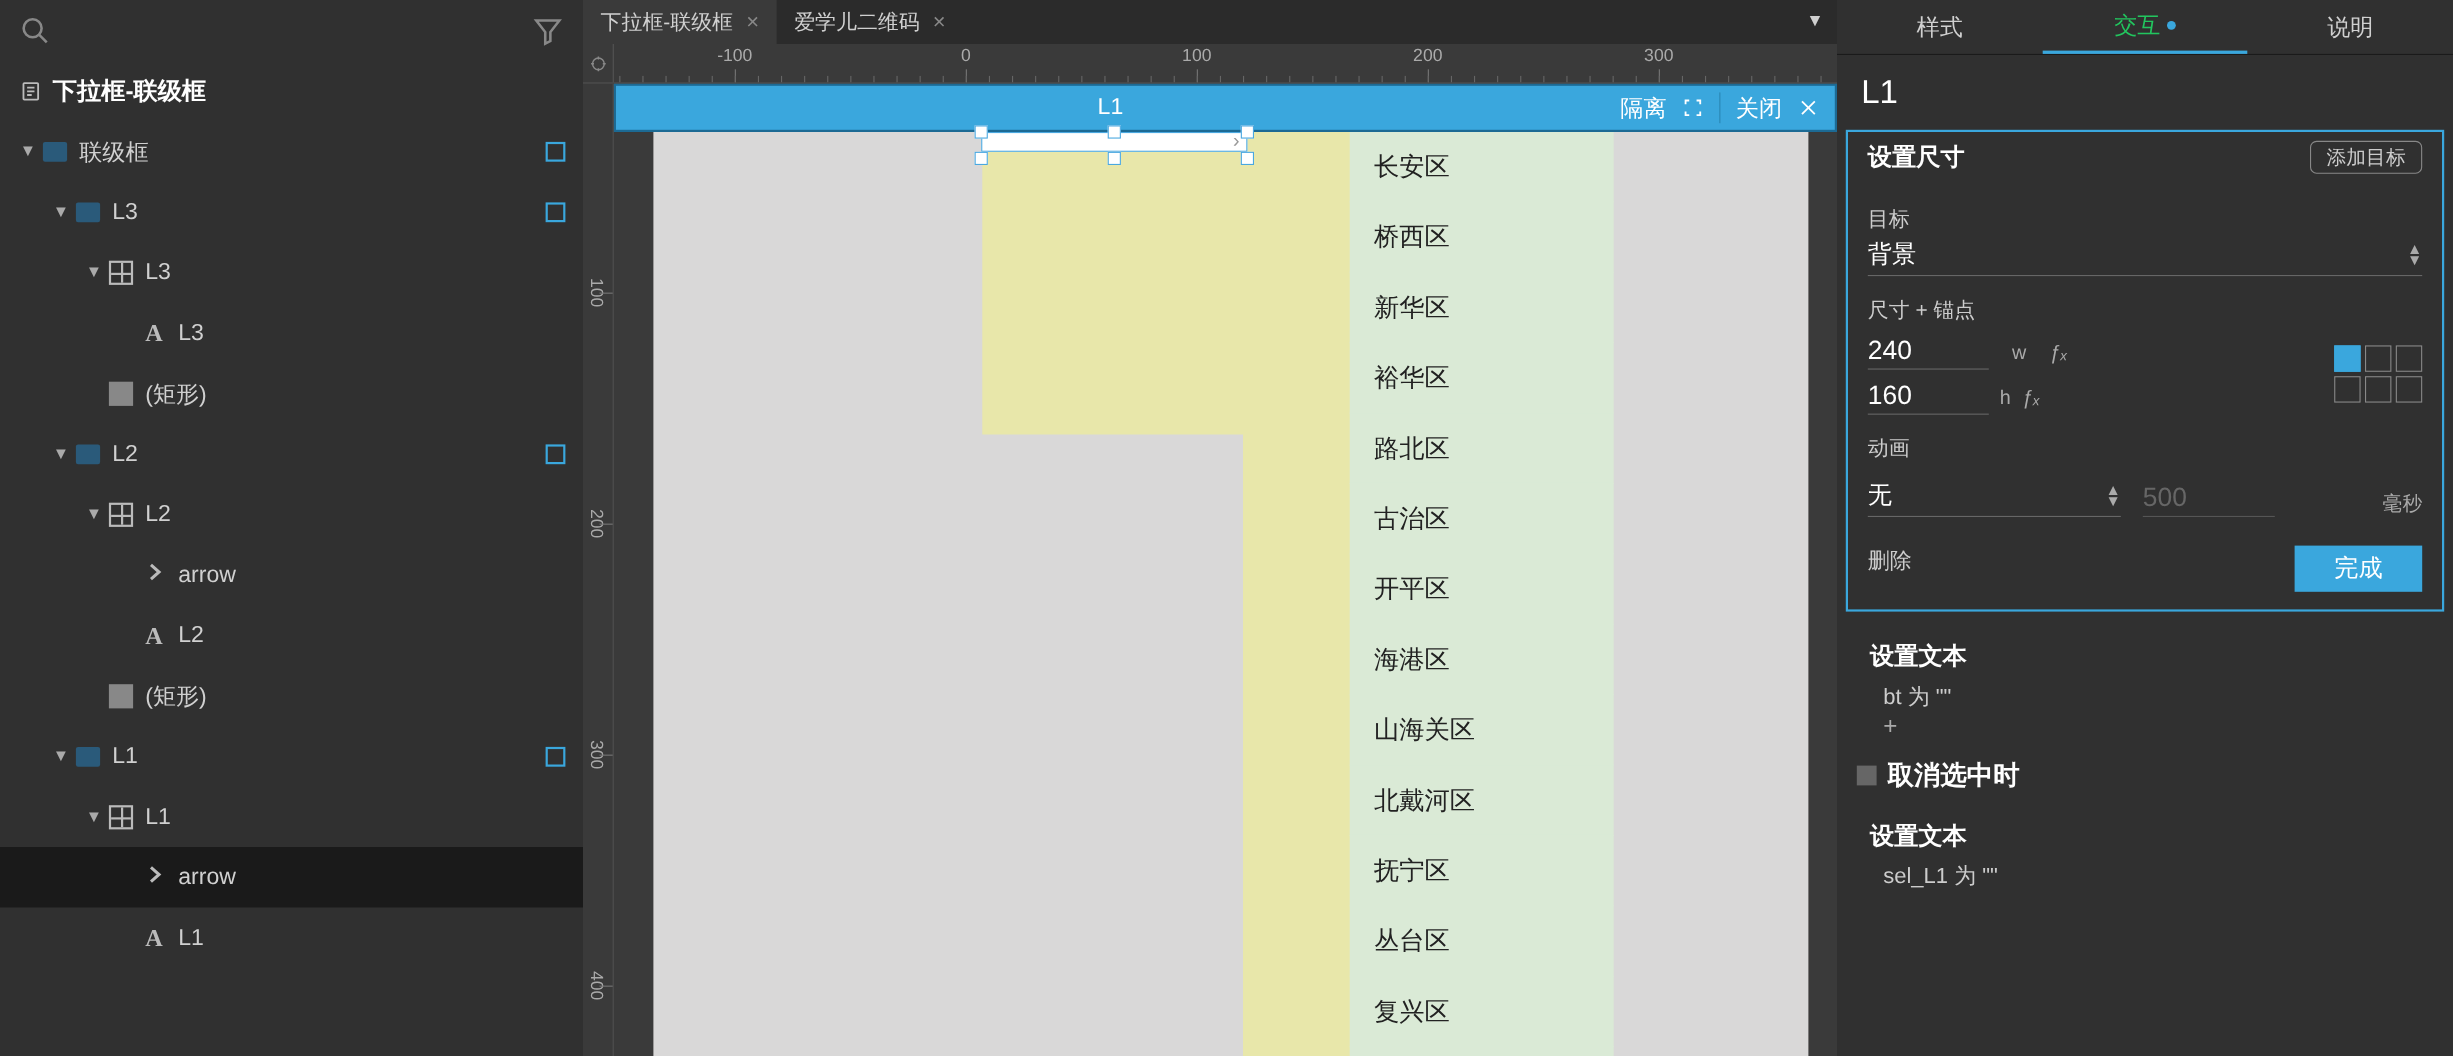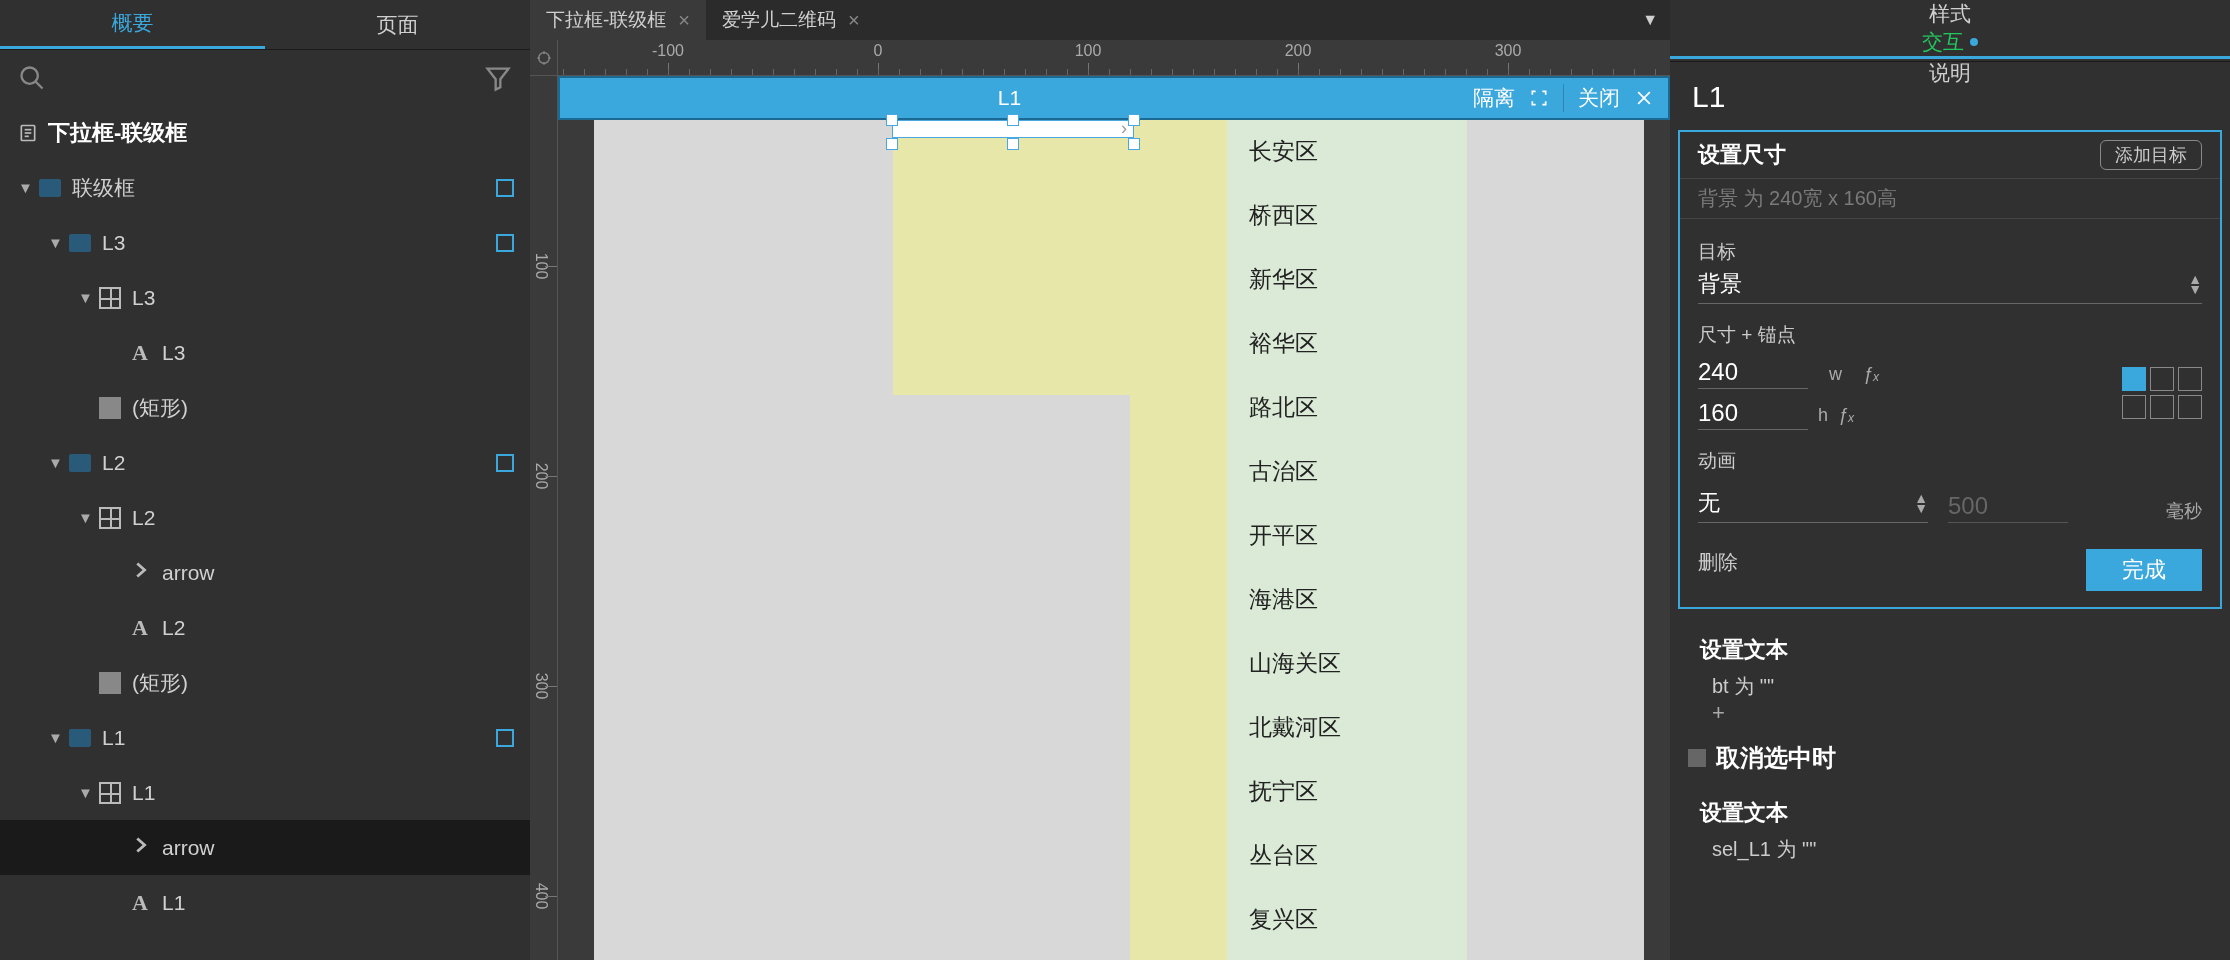--- a/index.html
+++ b/index.html
@@ -64,21 +64,21 @@
 .dd1 { position: absolute; left: 298px; top: 0; width: 242px; height: 18px; background: #fff; border: 1.5px solid #4aa8e0; }
 .dd1 .chev { position: absolute; right: 6px; top: -3px; color: #999; font-size: 18px; }
 .handle { position: absolute; width: 12px; height: 12px; background: #fff; border: 1.5px solid #4aa8e0; }
 .bigyellow { position: absolute; left: 299px; top: 15px; width: 237px; height: 260px; background: #e8e7aa; }
 .col2 { position: absolute; left: 536px; top: 0; width: 237px; bottom: 0; background: #e8e7aa; }
 .col3 { position: absolute; left: 633px; top: 0; width: 240px; bottom: 0; background: #daead6; }
 .col3 .item { height: 64px; display: flex; align-items: center; padding-left: 22px; font-size: 23px; color: #222; border-bottom: 1px solid #daead6; }
 
 
 .right-panel { width: 560px; background: #303030; display: flex; flex-direction: column; }
-.right-tabs { display: flex; height: 62px; border-bottom: 1px solid #1a1a1a; flex-direction: column; }
+.right-tabs { display: flex; height: 50px; border-bottom: 1px solid #1a1a1a; }
 .right-tab { flex: 1; display: flex; align-items: center; justify-content: center; cursor: pointer; font-size: 21px; }
 .right-tab.active { color: #22c55e; border-bottom: 3px solid #3aa7dd; }
 .right-tab .dot { width: 8px; height: 8px; border-radius: 50%; background: #3aa7dd; margin-left: 6px; }
 .rp-body { flex: 1; padding: 12px 0; overflow: auto; }
 .rp-title { font-size: 30px; color: #fff; padding: 6px 22px; }
 .action-block { border: 2px solid #3aa7dd; margin: 10px 8px; padding: 0; }
 .action-header { display: flex; align-items: center; padding: 8px 18px; }
 .action-header .lbl { font-size: 22px; color: #fff; font-weight: 600; }
 .action-header .add-target { margin-left: auto; border: 1px solid #888; border-radius: 6px; padding: 2px 14px; font-size: 18px; color: #ccc; cursor: pointer; }
 .desc-line { padding: 6px 18px; color: #7a7a7a; font-size: 20px; border-top: 1px solid #444; border-bottom: 1px solid #444; }
@@ -106,24 +106,20 @@
 .sub-section .plus { font-size: 22px; color: #aaa; padding-left: 12px; cursor: pointer; }
 .sec-row { display: flex; align-items: center; gap: 10px; padding: 8px 18px; }
 .sec-row .sq2 { width: 18px; height: 18px; background: #666; }
 </style>
 </head>
 <body>
 
 <div class="app">
 
   <div class="left-panel">
-    <div class="left-tabs">
-      <div class="left-tab active">概要</div>
-      <div class="left-tab">页面</div>
-    </div>
     <div class="search-row">
       <svg class="search-icon" viewBox="0 0 24 24">
           <circle cx="10" cy="10" r="7"></circle>
           <line x1="15" y1="15" x2="21" y2="21"></line>
         </svg>
       <svg class="filter-icon" viewBox="0 0 24 24">
           <polygon points="3,4 21,4 14,13 14,20 10,22 10,13"></polygon>
         </svg>
     </div>
     <div class="page-title-row">
@@ -422,21 +418,20 @@
       <div class="right-tab">说明</div>
     </div>
     <div class="rp-body">
       <div class="rp-title">L1</div>
 
       <div class="action-block">
         <div class="action-header">
           <span class="lbl">设置尺寸</span>
           <span class="add-target">添加目标</span>
         </div>
-        <div class="desc-line">背景 为 240宽 x 160高</div>
         <div class="form">
           <div class="lbl">目标</div>
           <div class="sel">
             <span>背景</span>
             <span class="updn">▲<br>▼</span>
           </div>
           <div class="lbl" style="margin-top:18px">尺寸 + 锚点</div>
           <div class="dims-row">
             <div>
               <div style="display:flex;align-items:baseline;gap:21px">

